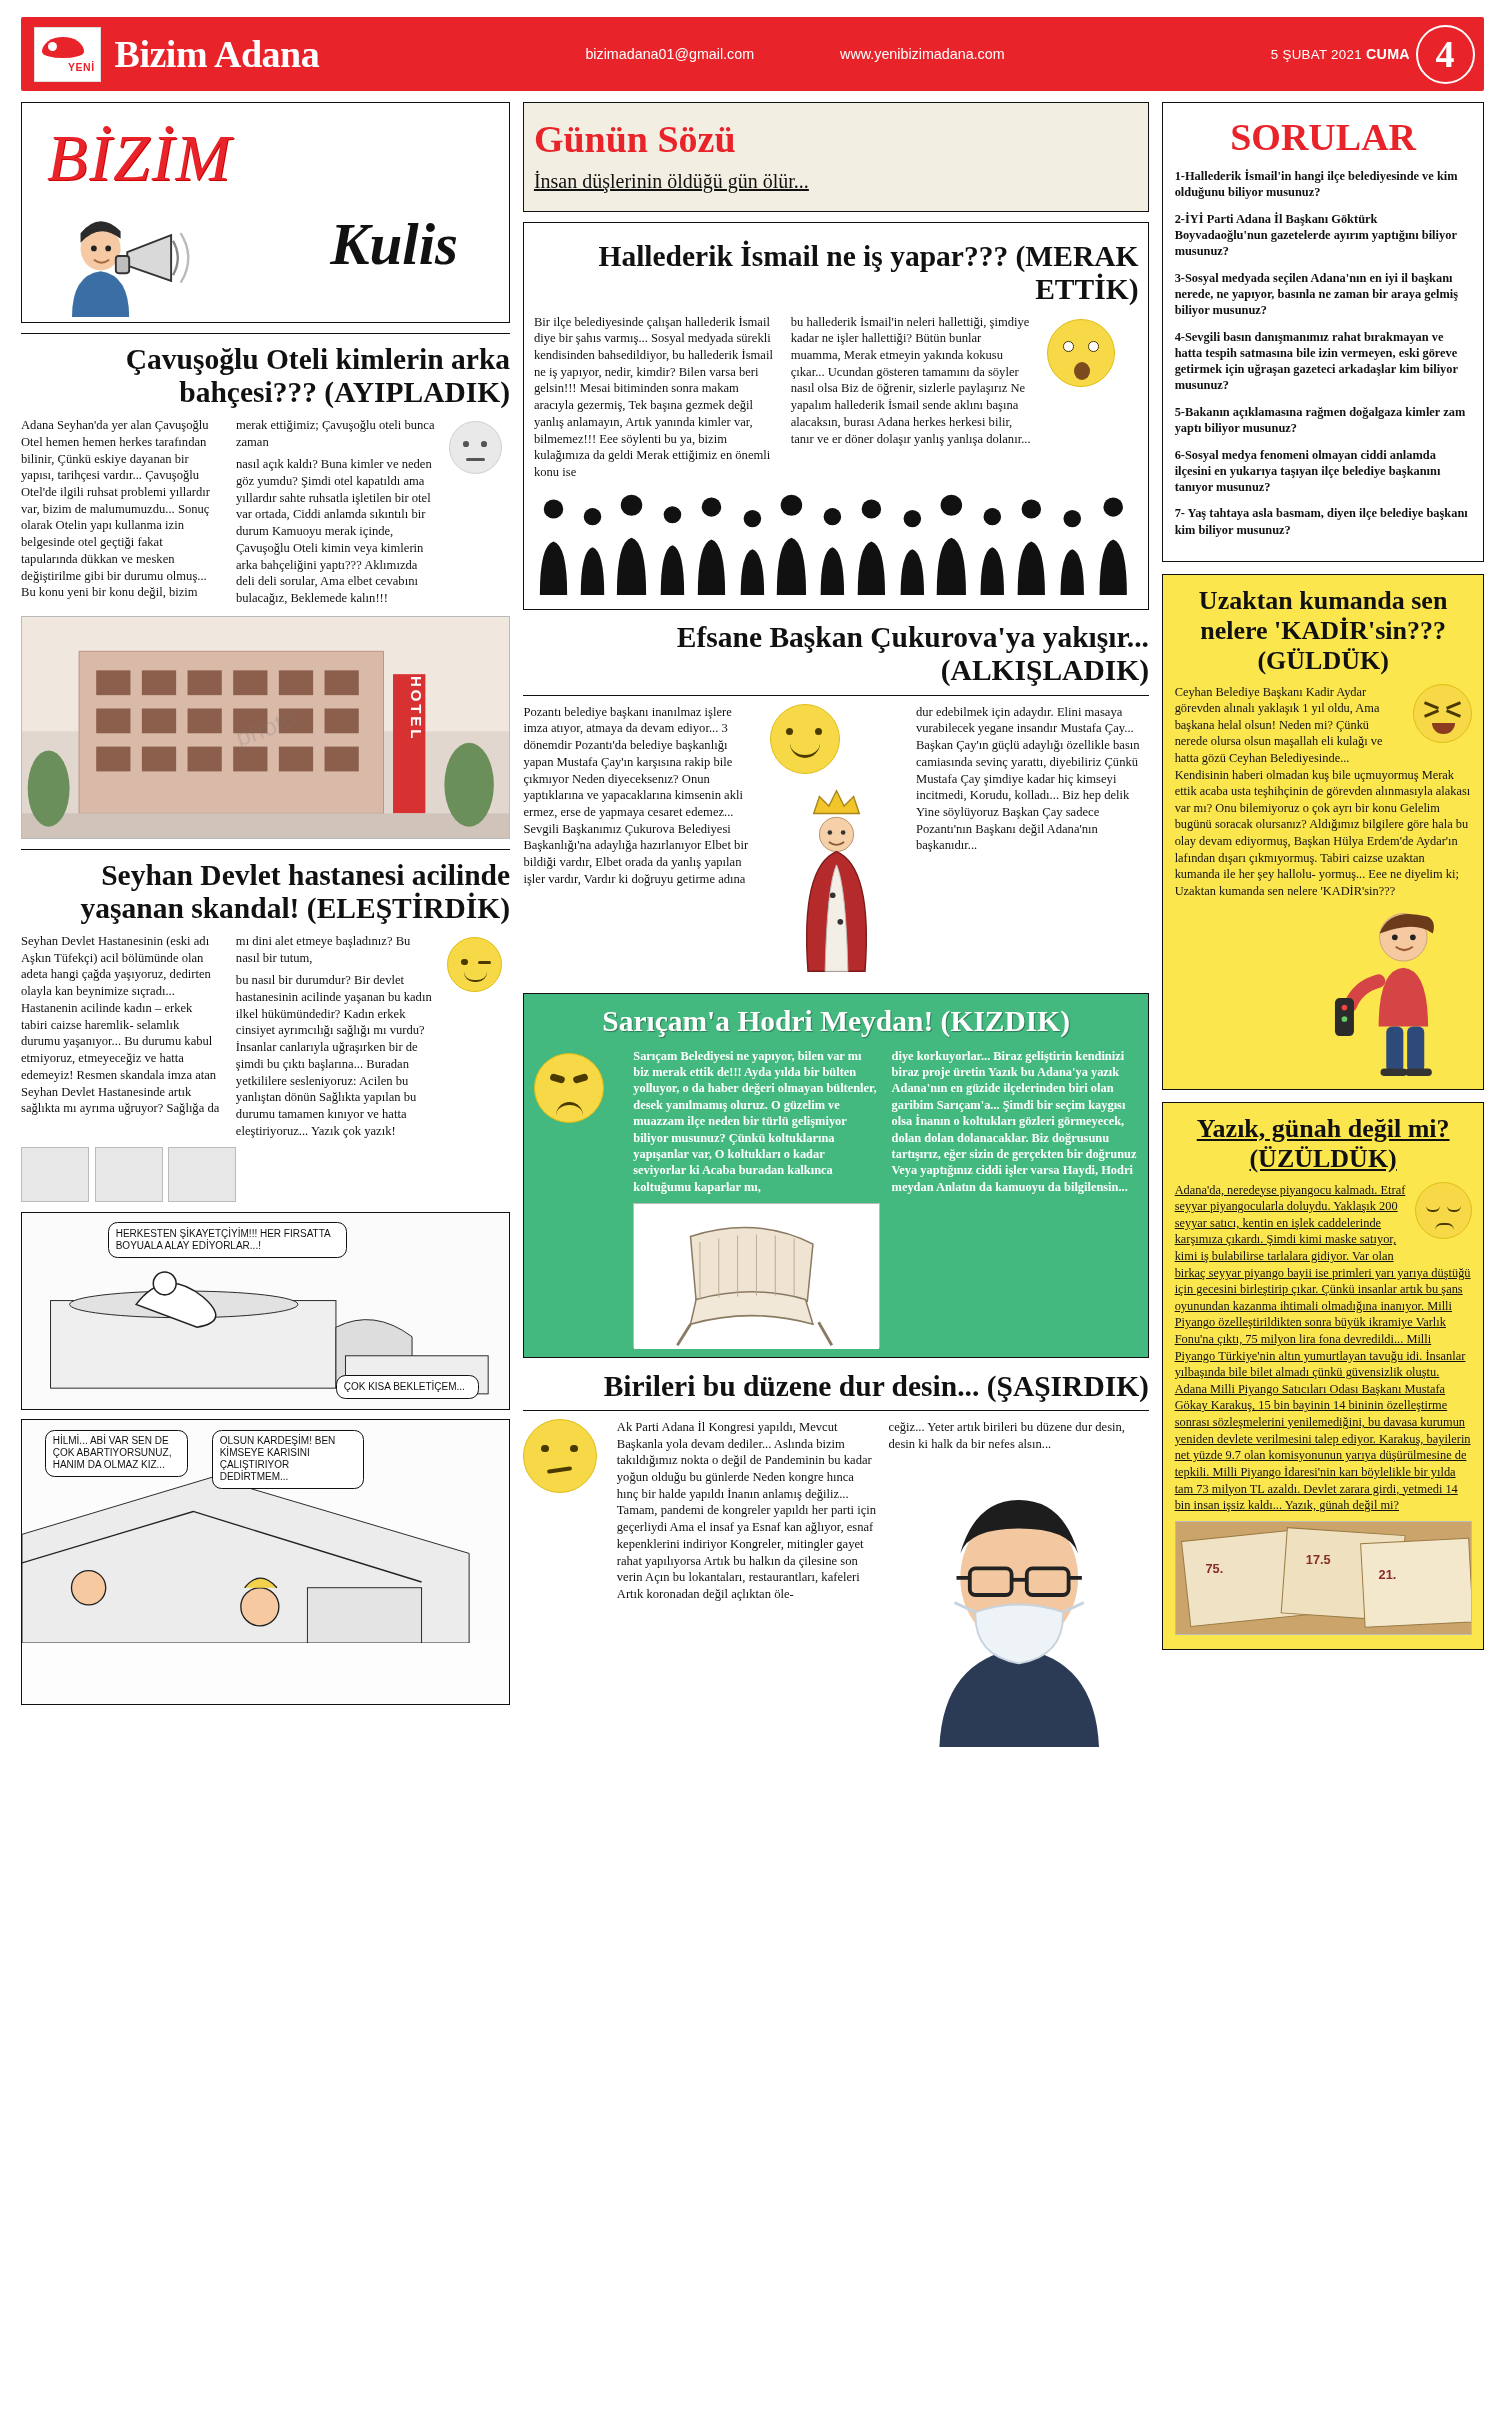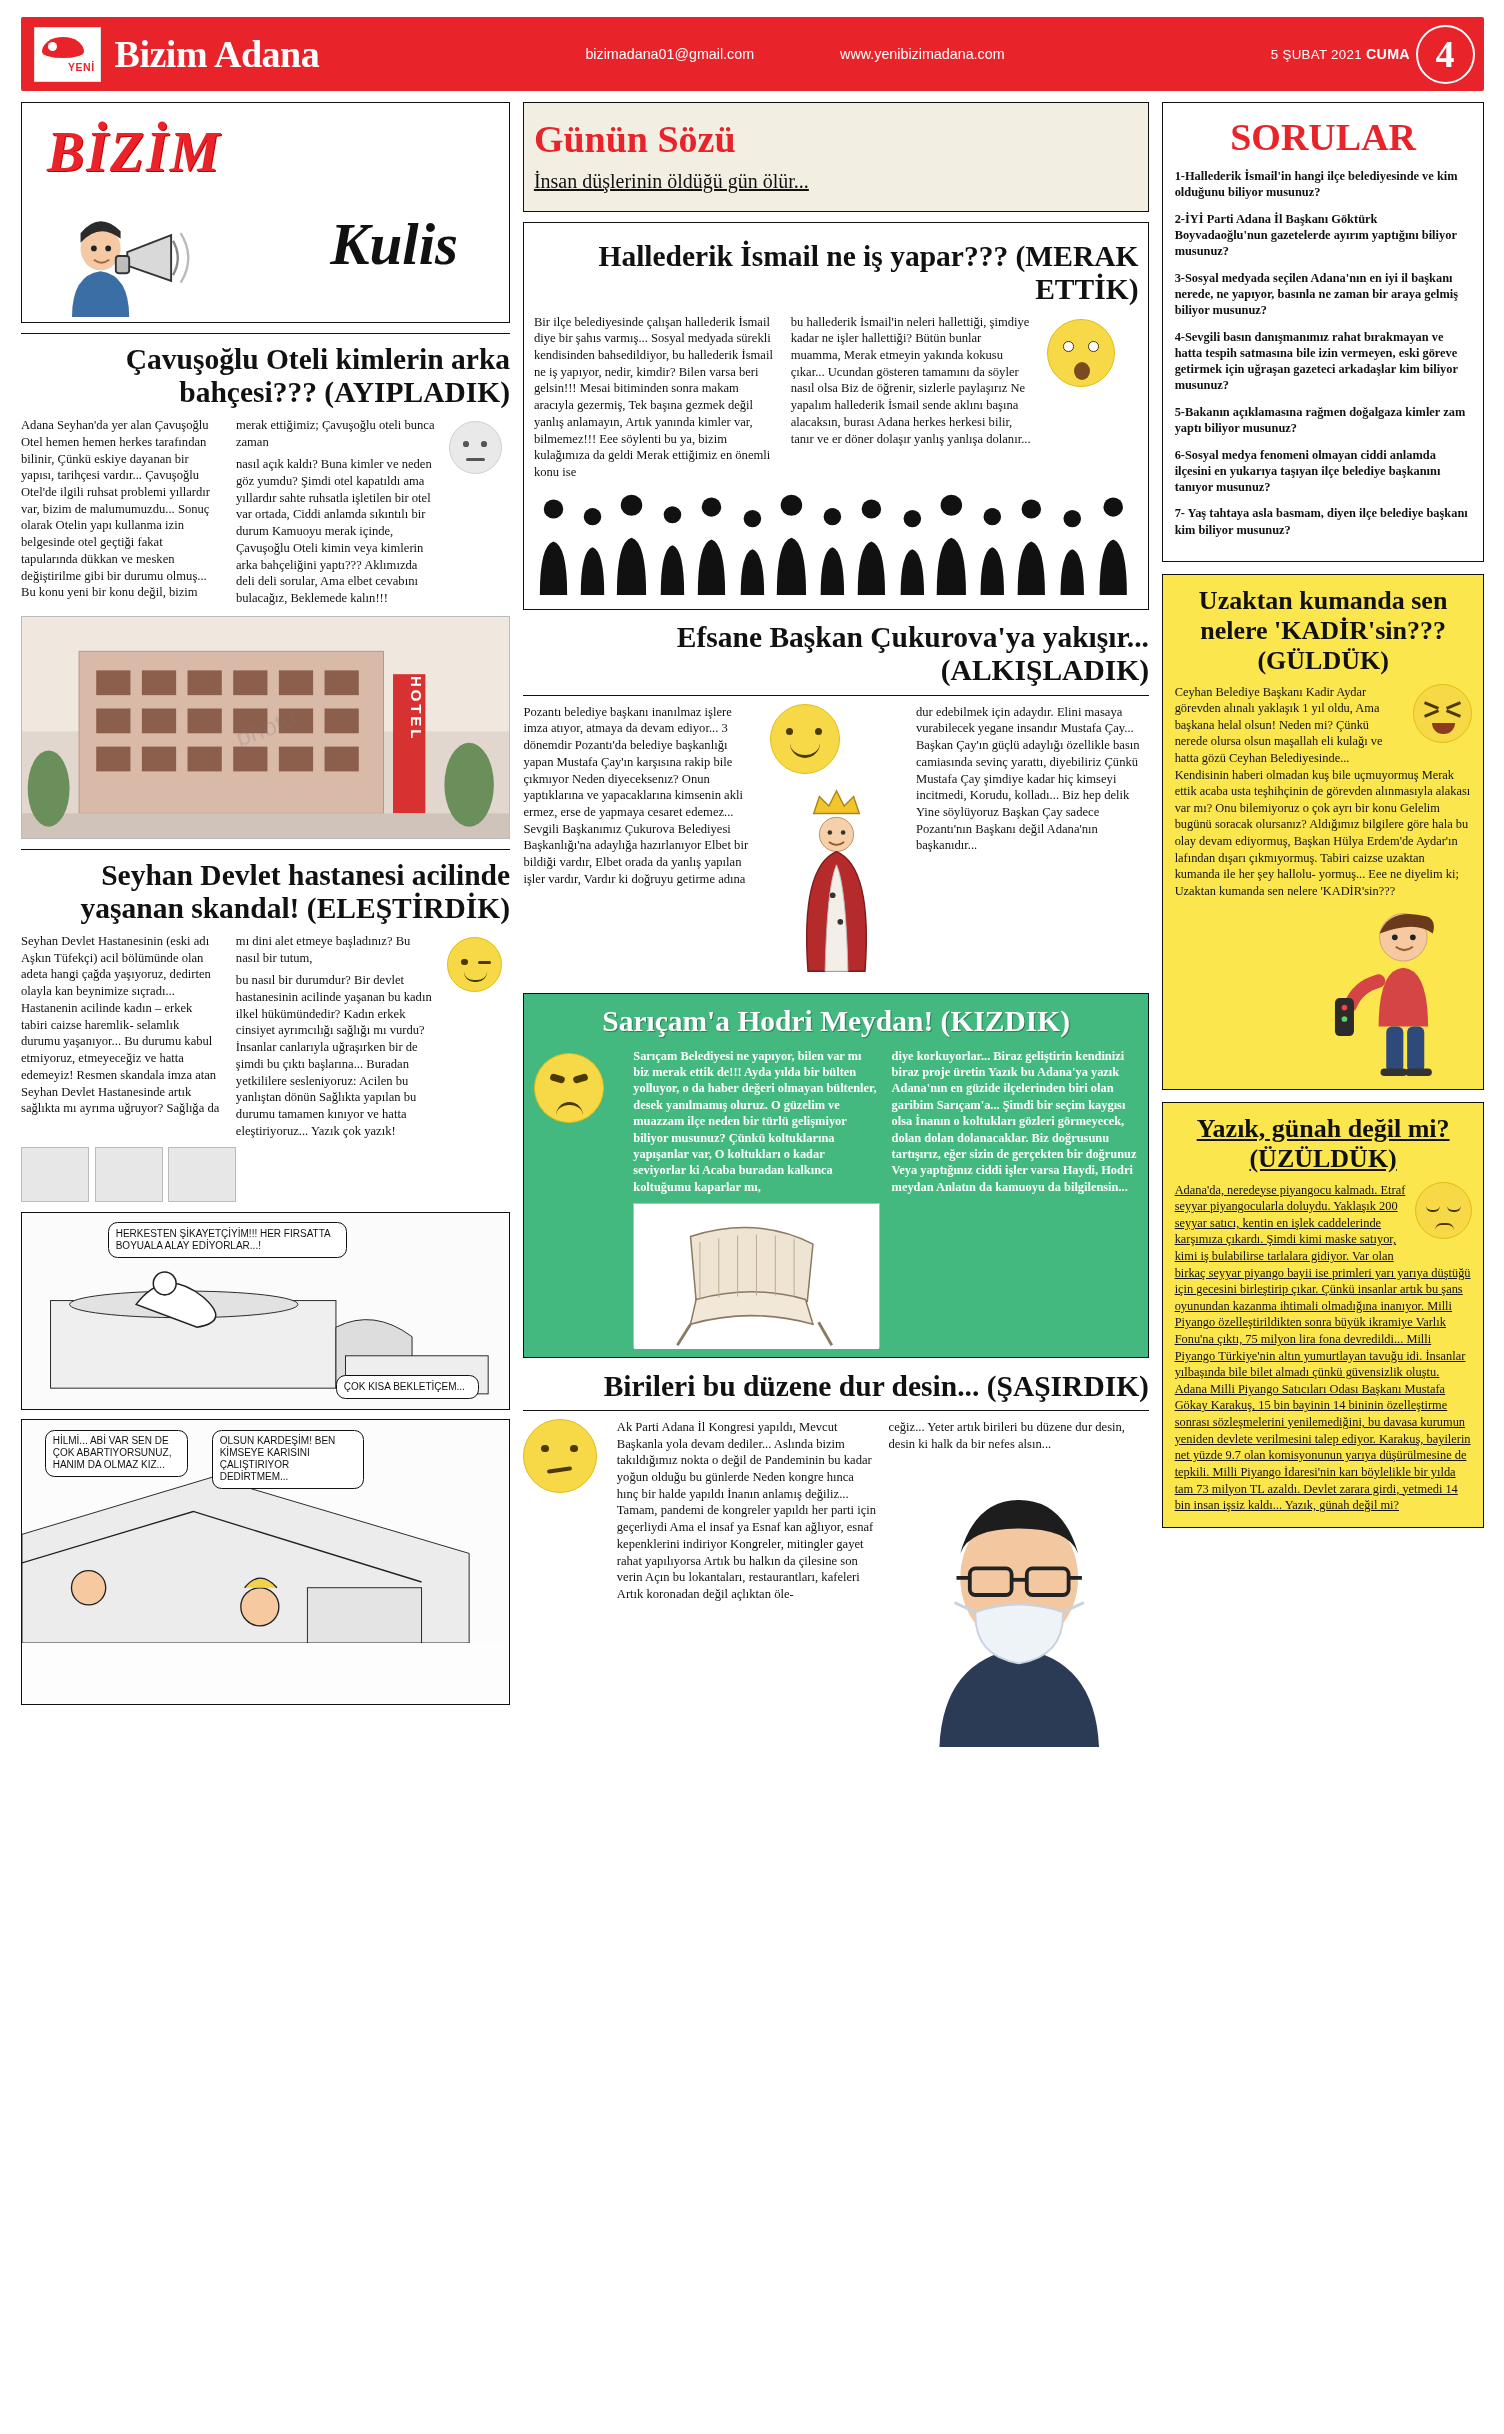--- a/index.html
+++ b/index.html
@@ -67,22 +67,22 @@
   .col-mid  { width:628px; }
   .col-right{ width:323px; }
 
   .hairline { border-top:1.9px solid #111; margin:9.5px 0; }
 
   
   .kulis-box {
     border:1.9px solid #111; height:221px; position:relative; overflow:hidden; background:#fff;
   }
   .kulis-bizim {
-    font-family:"Liberation Serif", serif; font-style:italic; font-weight:bold;
-    font-size:56px; color:#e8232a; letter-spacing:1.9px;
+    font-family:"Liberation Serif", serif; font-style:italic; font-weight:normal;
+    font-size:66px; color:#e8232a; letter-spacing:1.9px;
     position:absolute; left:25px; top:17px;
     text-shadow:1px 1px 0 #c00;
   }
   .kulis-kulis {
     font-family:"Liberation Serif", serif; font-style:italic; font-weight:bold;
     font-size:59px; color:#111; position:absolute; right:51px; top:107px;
   }
   .kulis-man { position:absolute; left:28.5px; bottom:3.8px; }
 
   
@@ -552,18 +552,33 @@
       <div class="ybox" style="margin-top:11.4px;text-decoration:underline;">
         <h3>Yazık, günah değil mi? (ÜZÜLDÜK)</h3>
         <div style="float:right; margin:0 0 5.7px 7.6px;">
           <div class="emoji" style="width:57px;height:57px;background:#f7d948;border:1.9px solid #e0bd12;">
             <span style="position:absolute;left:10.5px;top:23px;width:14.3px;height:6.7px;border-bottom:2.9px solid #4a3a00;border-radius:0 0 11.4px 11.4px;"></span>
             <span style="position:absolute;left:31px;top:23px;width:14.3px;height:6.7px;border-bottom:2.9px solid #4a3a00;border-radius:0 0 11.4px 11.4px;"></span>
             <span style="position:absolute;left:19px;top:40px;width:19px;height:7.6px;border-top:2.9px solid #4a3a00;border-radius:13.3px 13.3px 0 0;"></span>
           </div>
         </div>
         <p>Adana'da, neredeyse piyangocu kalmadı. Etraf seyyar piyangocularla doluydu. Yaklaşık 200 seyyar satıcı, kentin en işlek caddelerinde karşımıza çıkardı. Şimdi kimi maske satıyor, kimi iş bulabilirse tarlalara gidiyor. Var olan birkaç seyyar piyango bayii ise primleri yarı yarıya düştüğü için gecesini birleştirip çıkar. Çünkü insanlar artık bu şans oyunundan kazanma ihtimali olmadığına inanıyor. Milli Piyango özelleştirildikten sonra büyük ikramiye Varlık Fonu'na çıktı, 75 milyon lira fona devredildi... Milli Piyango Türkiye'nin altın yumurtlayan tavuğu idi. İnsanlar yılbaşında bile bilet almadı çünkü güvensizlik oluştu. Adana Milli Piyango Satıcıları Odası Başkanı Mustafa Gökay Karakuş, 15 bin bayinin 14 bininin özelleştirme sonrası sözleşmelerini yenilemediğini, bu davasa kurumun yeniden devlete verilmesini talep ediyor. Karakuş, bayilerin net yüzde 9.7 olan komisyonunun yarıya düşürülmesine de tepkili. Milli Piyango İdaresi'nin karı böylelikle bir yılda tam 73 milyon TL azaldı. Devlet zarara girdi, yetmedi 14 bin insan işsiz kaldı... Yazık, günah değil mi?</p>
+        <div class="img-ph" style="height:114px;margin-top:7.6px;position:relative;overflow:hidden;">
+          <svg width="100%" height="114" viewBox="0 0 300 120" preserveAspectRatio="none">
+            <rect width="300" height="120" fill="#caa46a"></rect>
+            <g>
+              <rect x="10" y="14" width="120" height="90" fill="#f0e2c4" stroke="#9a7a42" transform="rotate(-6 70 59)"></rect>
+              <rect x="110" y="10" width="120" height="90" fill="#efe0c0" stroke="#9a7a42" transform="rotate(4 170 55)"></rect>
+              <rect x="190" y="20" width="110" height="88" fill="#f3e7cc" stroke="#9a7a42" transform="rotate(-3 245 64)"></rect>
+            </g>
+            <g fill="#8a2b2b" font-family="Liberation Sans, sans-serif" font-size="13" font-weight="bold">
+              <text x="30" y="54">75.</text>
+              <text x="132" y="44">17.5</text>
+              <text x="206" y="60">21.</text>
+            </g>
+          </svg>
+        </div>
       </div>
 
     </div>
   </div>
 </div>
 
 
 </body></html>

